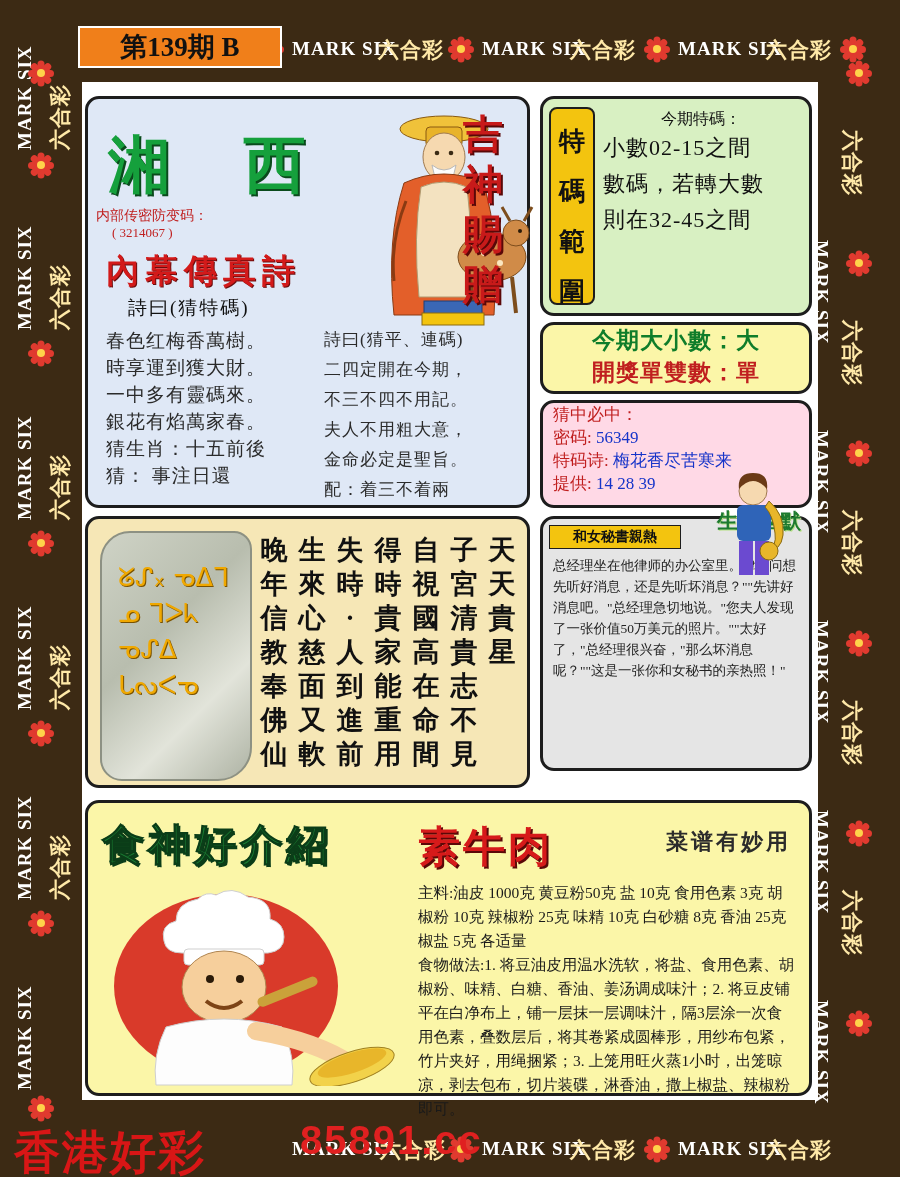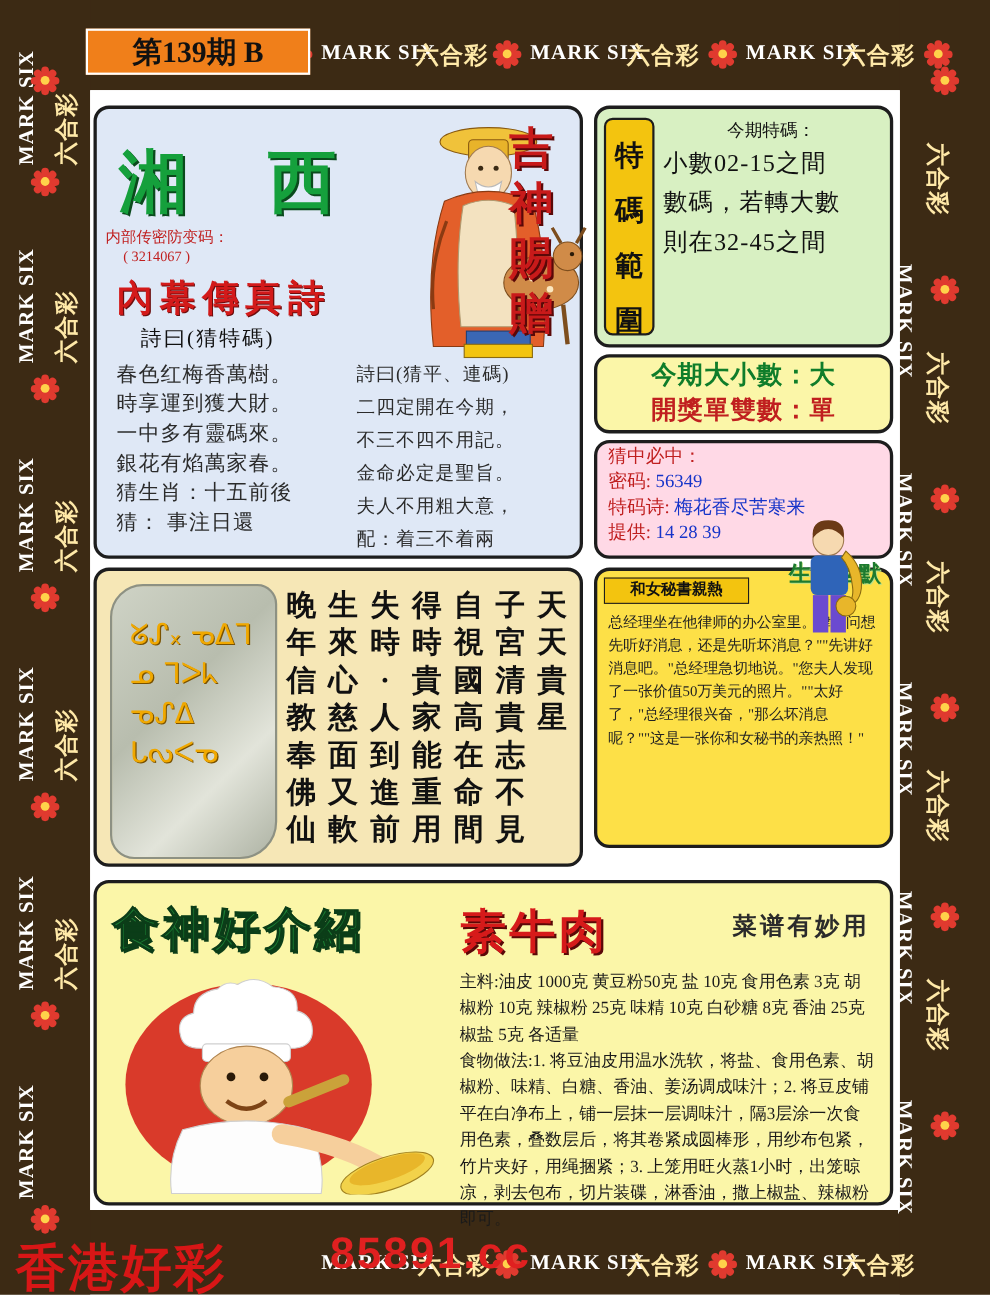--- a/index.html
+++ b/index.html
@@ -80,21 +80,21 @@
   .mid-left{left:85px;top:516px;width:445px;height:272px;background:#f6e7b6;}
   .stone{position:absolute;left:12px;top:12px;width:148px;height:246px;
     background:linear-gradient(135deg,#cfd3c6 0%,#b8bdae 40%,#e2e4da 70%,#aeb3a4 100%);
     border-radius:30px 18px 34px 22px;border:2px solid #8d9183;}
   .rune{position:absolute;left:16px;top:26px;width:116px;font-size:26px;color:#f0a800;
     line-height:36px;text-shadow:1px 1px 0 #7a5200;font-family:"DejaVu Sans",sans-serif;}
   .cols{position:absolute;left:168px;top:14px;width:262px;height:244px;}
   .col{position:absolute;top:0;width:36px;font-size:27px;line-height:34px;color:#111;text-align:center;
     font-weight:bold;}
 
-  .mid-right{left:540px;top:516px;width:272px;height:255px;background:#fde047;}
+  .mid-right{left:540px;top:516px;width:272px;height:255px;background:#e5e5e5;}
   .mr-tab{position:absolute;left:6px;top:6px;width:130px;height:22px;background:#f3c40f;
     border:1px solid #1d1d1d;font-size:14px;font-weight:bold;color:#111;text-align:center;line-height:22px;}
   .mr-title{position:absolute;right:8px;top:-12px;font-size:21px;font-weight:bold;color:#1d7a2f;
     text-shadow:1px 1px 0 #b8e08a;}
   .mr-body{position:absolute;left:10px;top:36px;right:10px;font-size:13.5px;color:#222;line-height:21px;}
   .sax{position:absolute;right:4px;top:-48px;width:86px;height:110px;}
 
   
   .bottom{left:85px;top:800px;width:727px;height:296px;background:#fbf6a8;}
   .shishen{position:absolute;left:14px;top:14px;font-size:42px;font-weight:bold;color:#1b7f33;
@@ -315,22 +315,22 @@
       <div>一中多有靈碼來。</div>
       <div>銀花有焰萬家春。</div>
       <div>猜生肖：十五前後</div>
       <div>猜： 事注日還</div>
     </div>
 
     <div class="poem-right">
       <div>詩曰(猜平、連碼)</div>
       <div>二四定開在今期，</div>
       <div>不三不四不用記。</div>
+      <div>夫人不用粗大意，</div>
       <div>金命必定是聖旨。</div>
-      <div>夫人不用粗大意，</div>
       <div>配：着三不着兩</div>
     </div>
 
     <svg class="god" viewBox="0 0 170 225">
       <ellipse cx="78" cy="24" rx="44" ry="13" fill="#f0c23a" stroke="#8a5a10"></ellipse>
       <rect x="60" y="22" width="36" height="20" rx="4" fill="#e8b32a" stroke="#8a5a10"></rect>
       <ellipse cx="78" cy="52" rx="21" ry="24" fill="#f6d9b0" stroke="#a07a50"></ellipse>
       <circle cx="71" cy="48" r="2.3" fill="#3a2a14"></circle>
         <circle cx="85" cy="48" r="2.3" fill="#3a2a14"></circle>
       <path d="M66 60 q12 10 24 0 q-6 28 -12 34 q-6 -6 -12 -34z" fill="#fdfdfd" stroke="#b9b9b9"></path>

